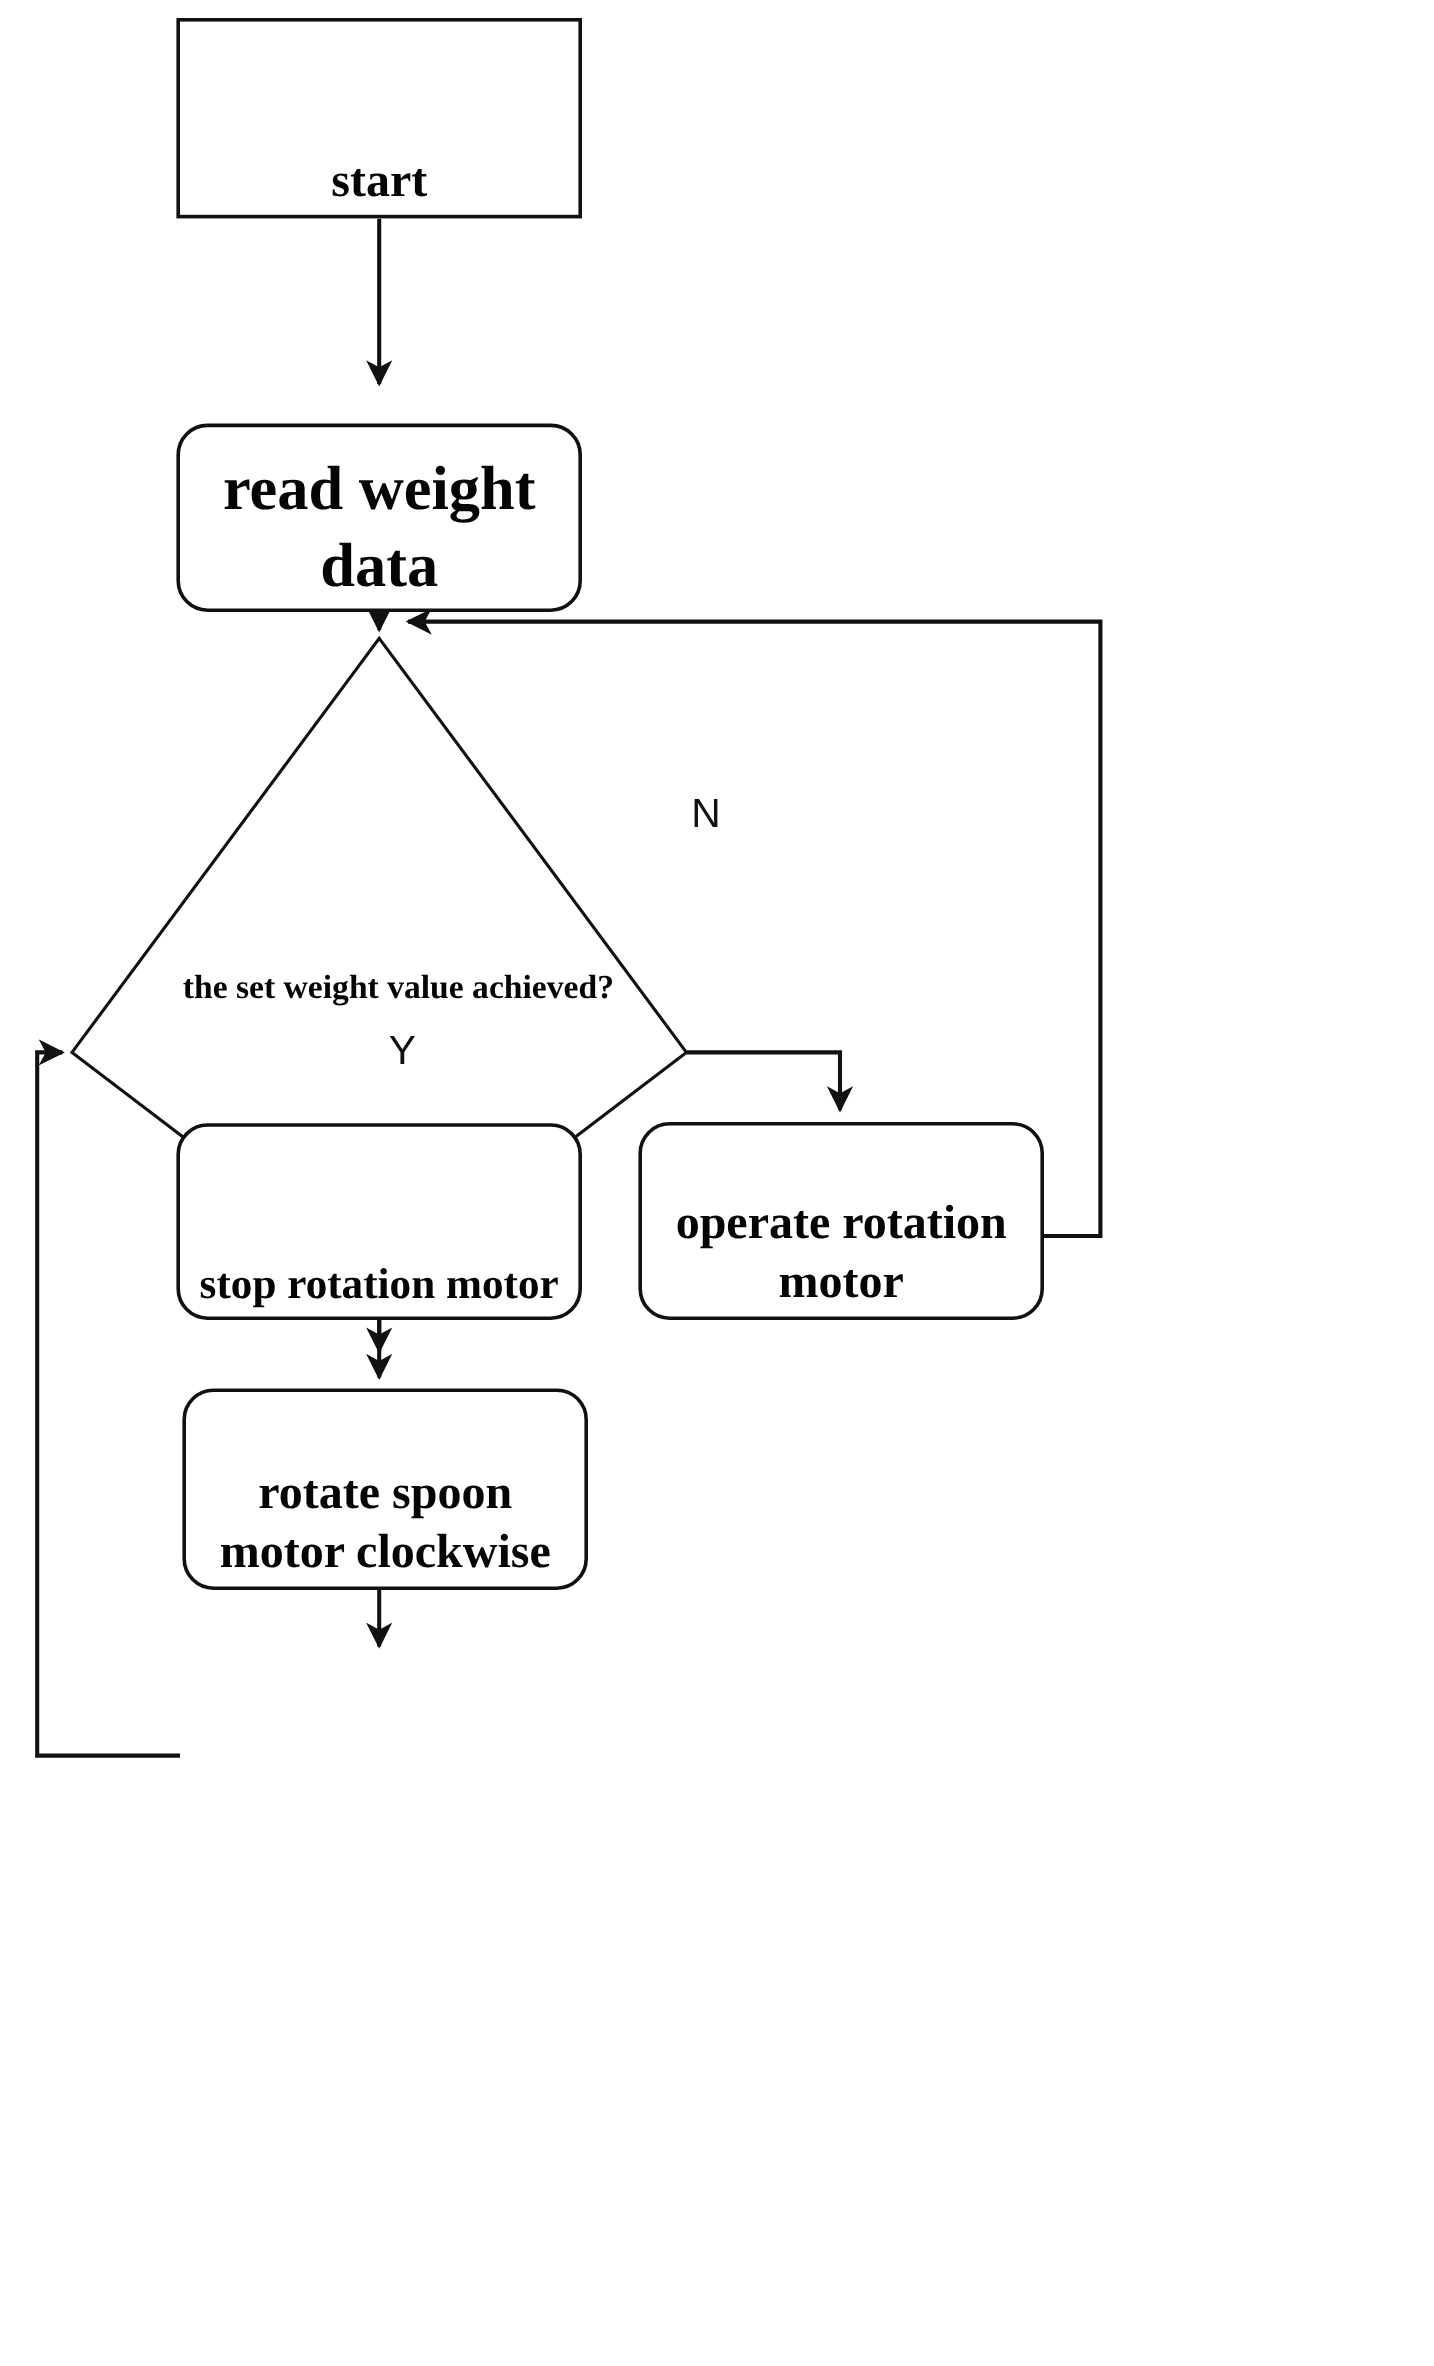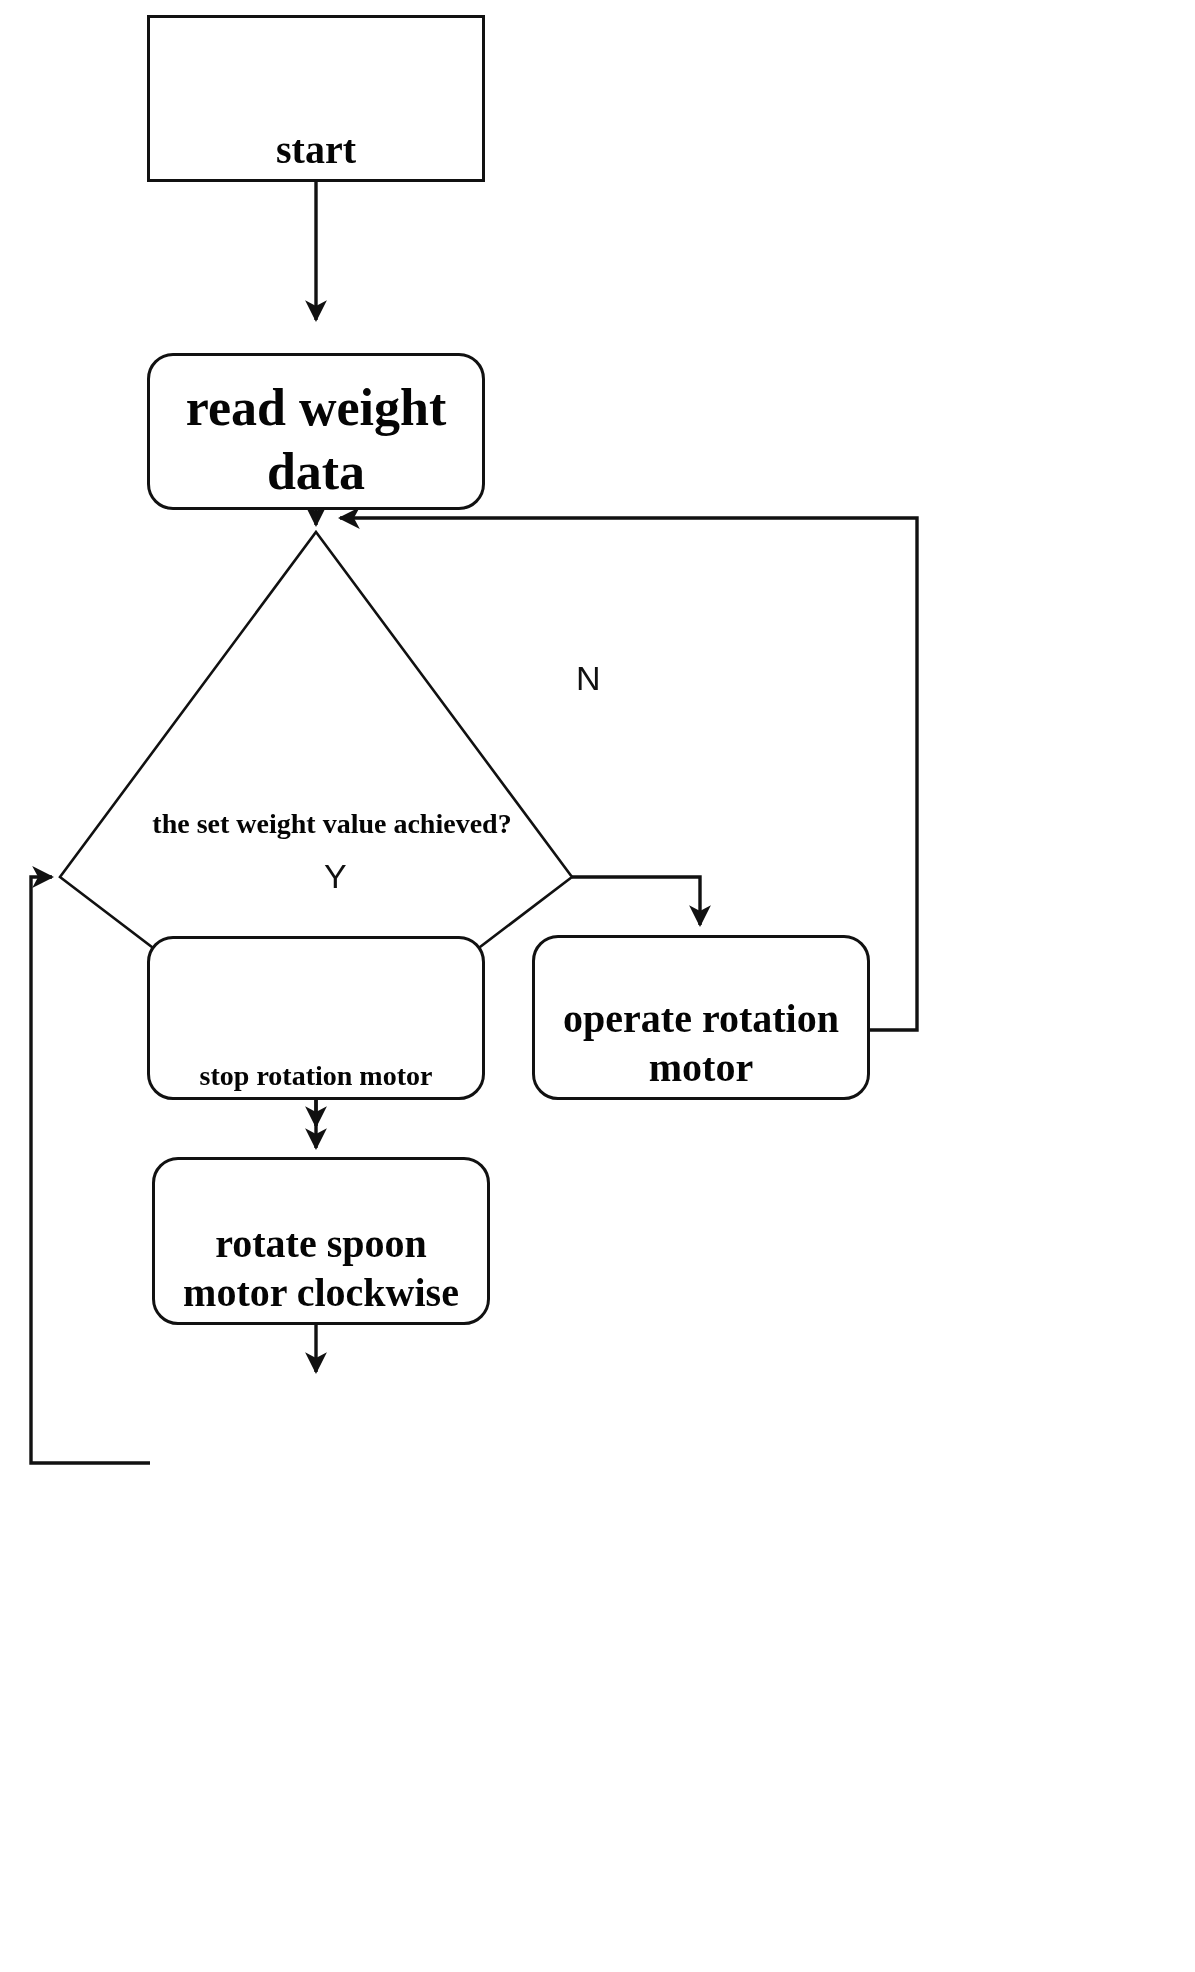--- a/index.html
+++ b/index.html
@@ -118,21 +118,21 @@
   </div>
 
   <div class="decision" style="left:112px; top:602px; width:440px; height:400px; font-size:28px;">
     <span class="decision-label">the set weight value achieved?</span>
   </div>
 
   <div class="edge-label" style="left:576px; top:661px; font-size:34px;">N</div>
 
   <div class="edge-label" style="left:324px; top:859px; font-size:34px;">Y</div>
 
-  <div class="node rounded" style="left:147px; top:936px; width:338px; height:164px; font-size:28px;">
+  <div class="node rounded" style="left:147px; top:936px; width:338px; height:164px; font-size:36px;">
     <span class="node-label">stop rotation motor</span>
   </div>
 
   <div class="node rounded" style="left:152px; top:1157px; width:338px; height:168px; font-size:40px;">
     <span class="node-label">rotate spoon motor clockwise</span>
   </div>
 
   <div class="node rounded" style="left:532px; top:935px; width:338px; height:165px; font-size:40px;">
     <span class="node-label">operate rotation motor</span>
   </div>

